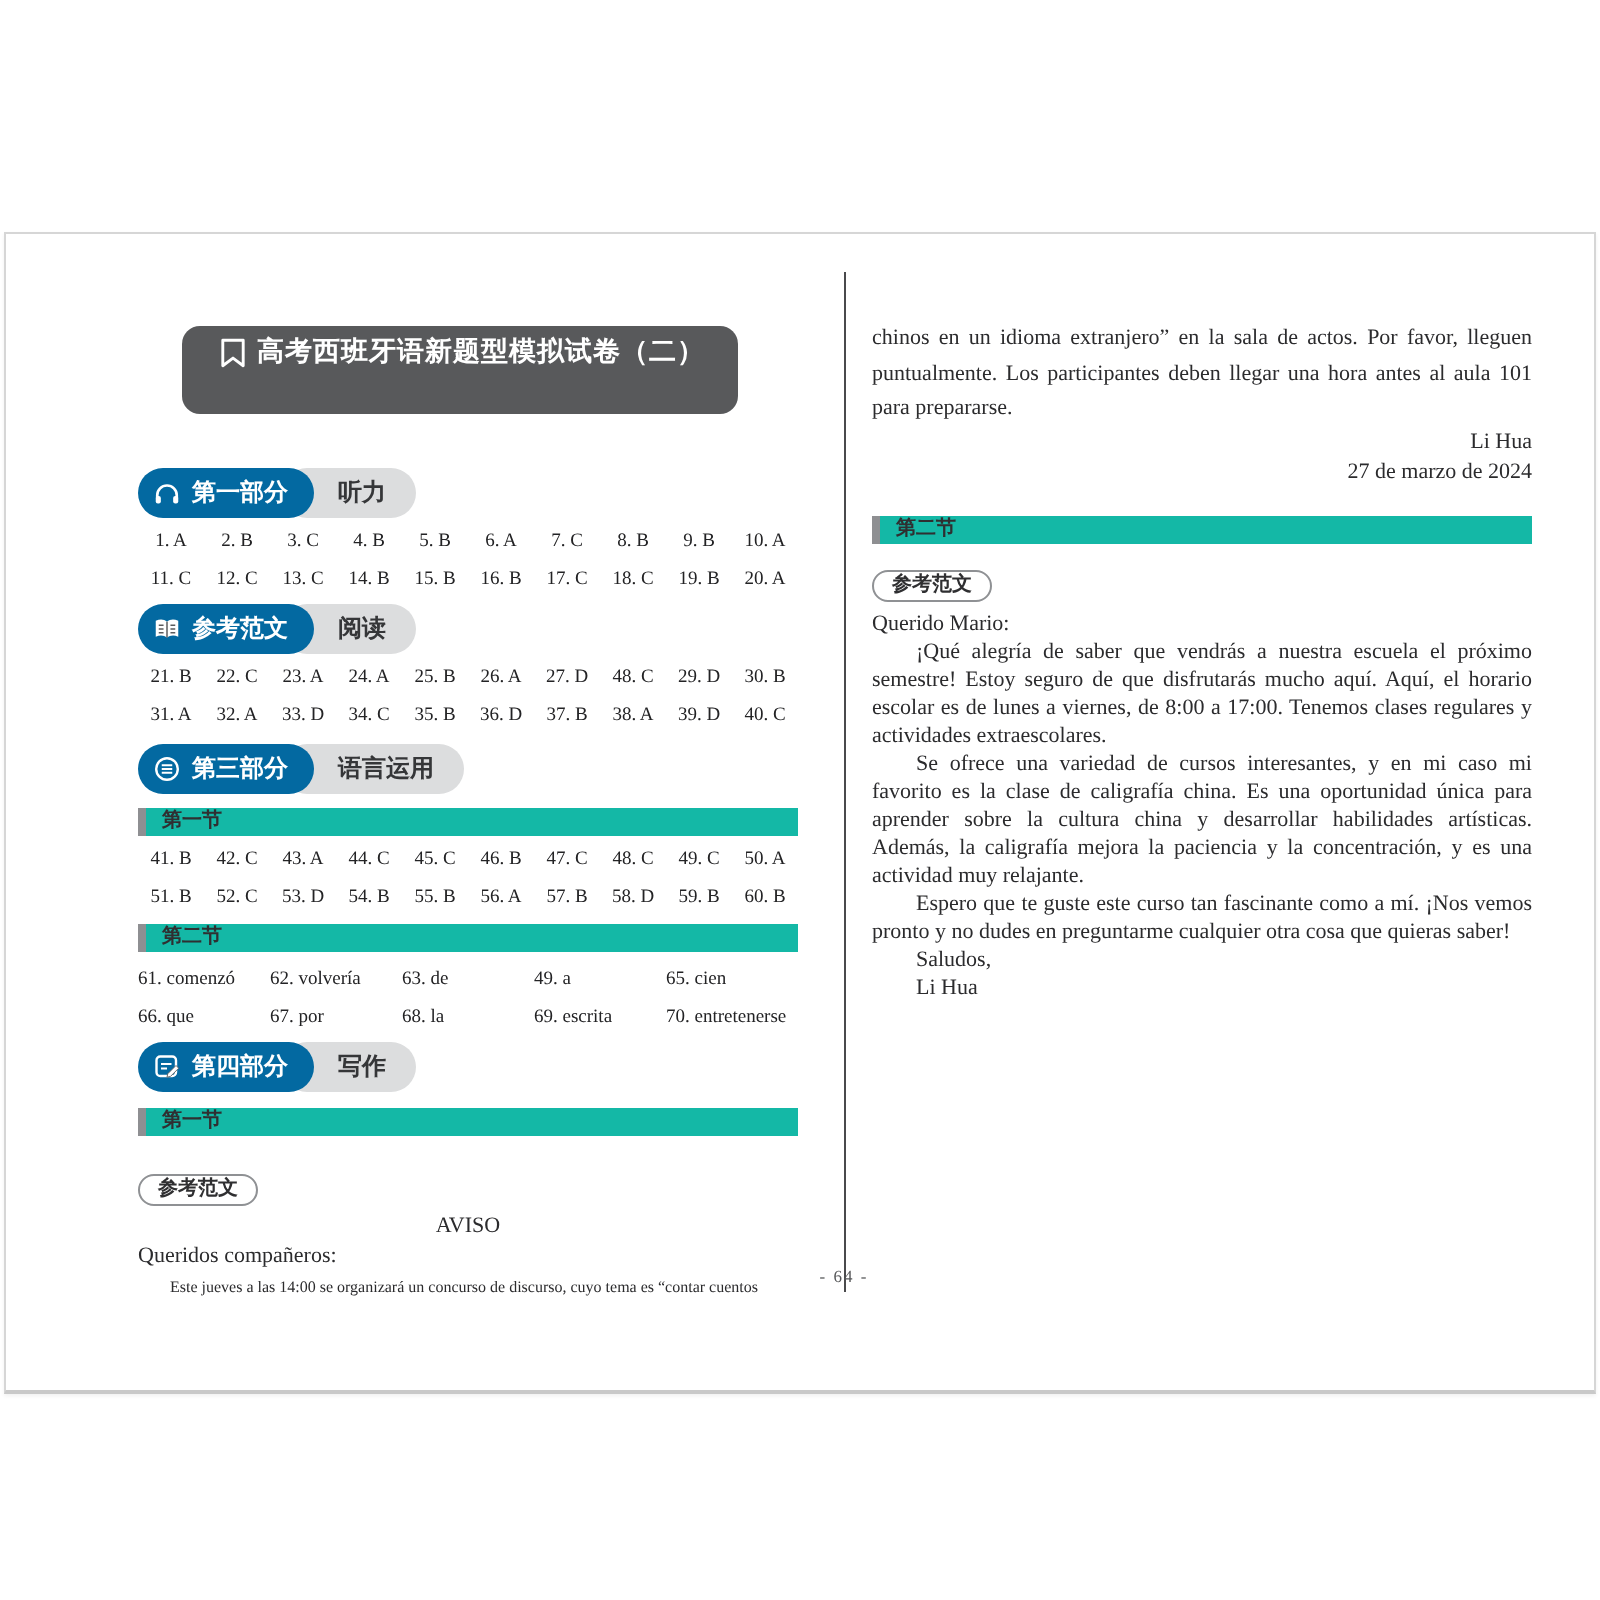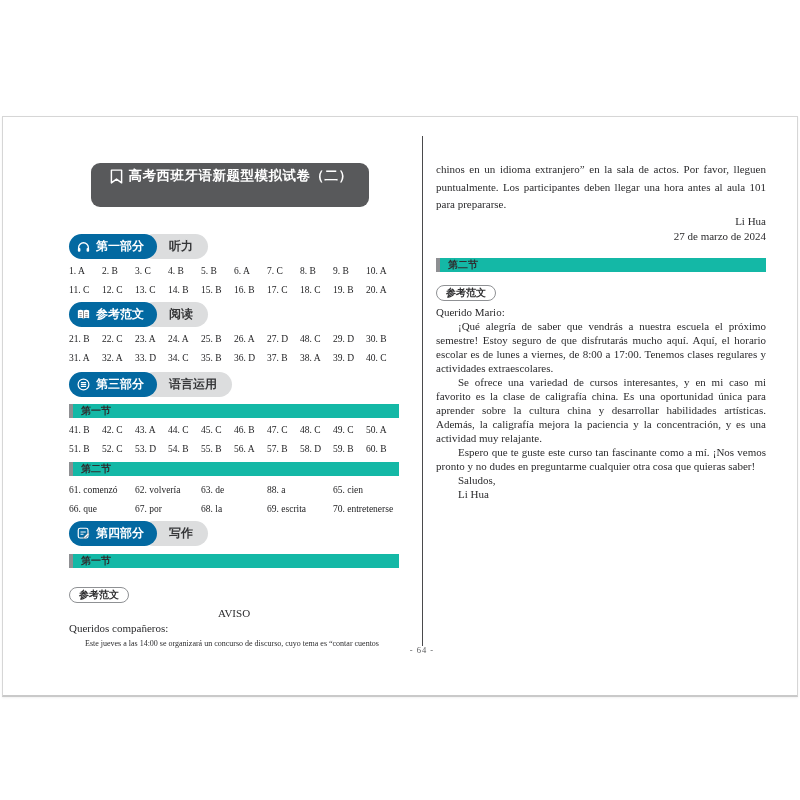--- a/index.html
+++ b/index.html
@@ -45,21 +45,21 @@
   
   .secbar{
     height:14px;line-height:14px;background:#14b8a6;border-left:4px solid #8e8f92;
     padding-left:8px;font-family:"Liberation Sans",sans-serif;font-weight:bold;
     font-size:10px;color:#2f2f31;
   }
 
   
   .grid{font-size:9.5px;line-height:18.5px;color:#232325;}
   .grid span{display:inline-block;vertical-align:top;}
-  .g10 span{width:10%;}
+  .g10 span{width:10%;text-align:center;}
   .g5 span{width:20%;}
 
   
   .refpill{
     display:inline-block;border:1px solid #8f9194;border-radius:9px;padding:0 9px;
     height:14px;line-height:14px;font-family:"Liberation Sans",sans-serif;
     font-weight:bold;font-size:10px;color:#2f2f31;
   }
 
   .txt{font-size:11px;}
@@ -67,21 +67,21 @@
   .right{text-align:right;}
   .just{text-align:justify;}
   .ind{text-indent:2em;}
   .lh15{line-height:15px;}
   .lh17{line-height:17.5px;}
   .lh14{line-height:14px;}
   .oneline{white-space:nowrap;overflow:hidden;font-size:8px;}
   p{margin:0;}
 
   .pageno{
-    position:absolute;left:419px;top:528px;transform:translateX(-50%);
+    position:absolute;left:419px;top:516px;transform:translateX(-50%);
     font-size:8.5px;color:#57585a;letter-spacing:1px;
   }.mt3{margin-top:3px;}.mt4{margin-top:4px;}.mt5{margin-top:5px;}
   .mt7{margin-top:7px;}.mt8{margin-top:8px;}.mt10{margin-top:10px;}
   .mt14{margin-top:14px;}.mt16{margin-top:16px;}.mt27{margin-top:27px;}
 </style>
 </head>
 <body>
 
 <div class="sheet">
   <div class="fold"></div>
@@ -143,21 +143,21 @@
     </div>
 
     <div class="secbar mt7">
       <span>第一节</span>
     </div>
     <div class="grid g10 mt3"><span>41. B</span><span>42. C</span><span>43. A</span><span>44. C</span><span>45. C</span><span>46. B</span><span>47. C</span><span>48. C</span><span>49. C</span><span>50. A</span><span>51. B</span><span>52. C</span><span>53. D</span><span>54. B</span><span>55. B</span><span>56. A</span><span>57. B</span><span>58. D</span><span>59. B</span><span>60. B</span></div>
 
     <div class="secbar mt4">
       <span>第二节</span>
     </div>
-    <div class="grid g5 mt5"><span>61. comenzó</span><span>62. volvería</span><span>63. de</span><span>88. a</span><span>65. cien</span><span>66. que</span><span>67. por</span><span>68. la</span><span>69. escrita</span><span>70. entretenerse</span></div>
+    <div class="grid g5 mt5"><span>61. comenzó</span><span>62. volvería</span><span>63. de</span><span>49. a</span><span>65. cien</span><span>66. que</span><span>67. por</span><span>68. la</span><span>69. escrita</span><span>70. entretenerse</span></div>
 
     <div class="ph mt3">
       <span class="ph-dark">
         <span class="picon">
           <svg width="15" height="15" viewBox="0 0 20 20">
               <rect x="3" y="3" width="13" height="13" rx="2.5" fill="none" stroke="#ffffff" stroke-width="1.6"></rect>
               <path d="M6 8h7M6 11h4" stroke="#ffffff" stroke-width="1.3"></path>
               <path d="M10.5 14.5l5.5-5.5 1.8 1.8-5.5 5.5-2.3.5z" fill="#ffffff" stroke="#5b5c5e" stroke-width="0.6"></path>
             </svg>
         </span>

